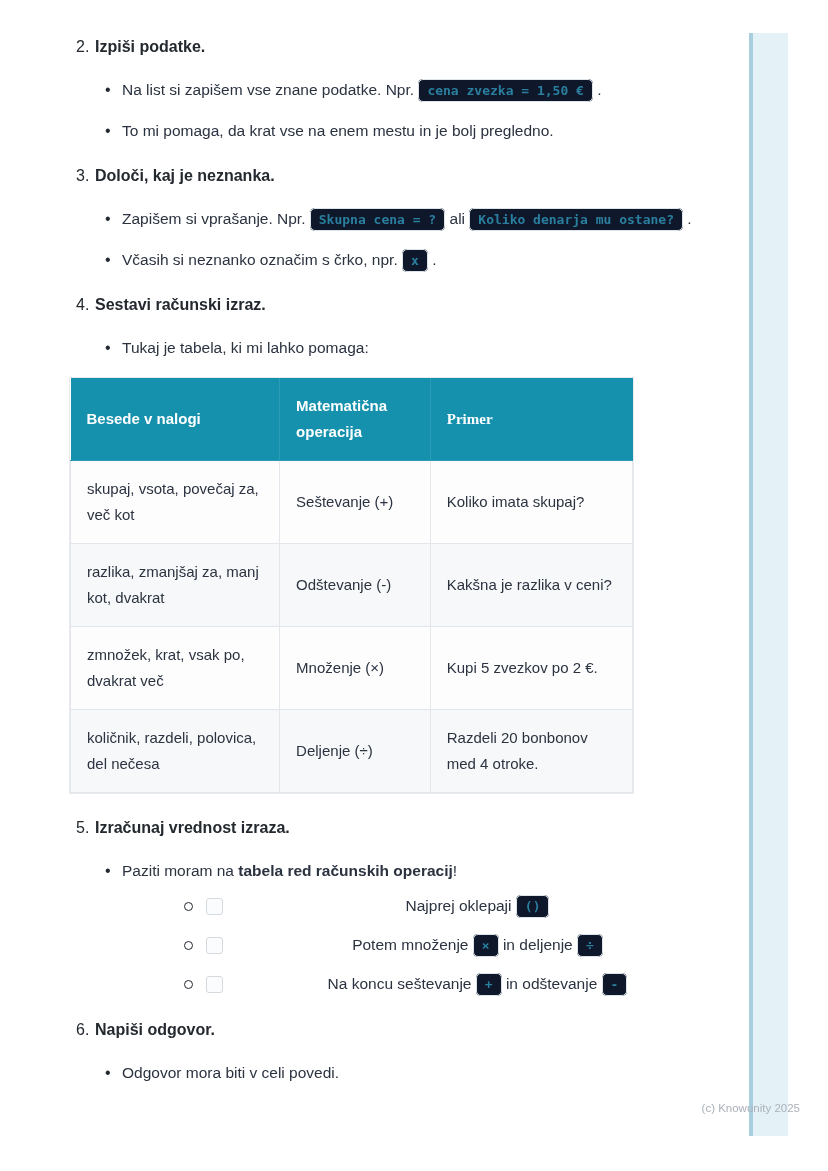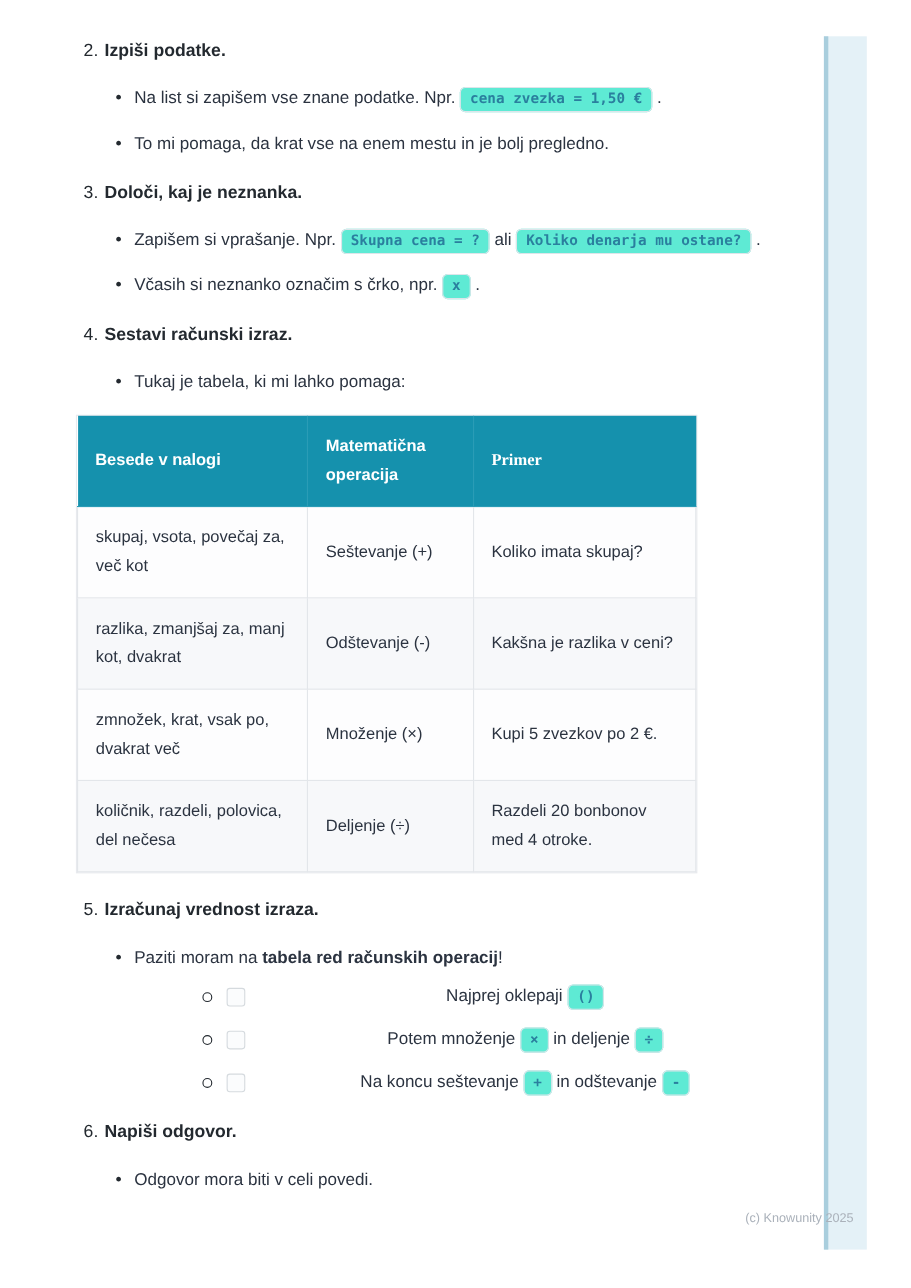--- a/index.html
+++ b/index.html
@@ -16,21 +16,21 @@
   .step-title{font-weight:bold;}
   .blist{margin:0 0 4px 0;padding:0;list-style:none;}
   .blist>li{position:relative;padding-left:52px;margin-bottom:17px;line-height:24px;}
   .blist>li::before{
     content:"•";position:absolute;left:35px;top:0;color:#23292f;font-size:16px;
   }
   .b{font-weight:bold;}
   .code{
     font-family:"DejaVu Sans Mono","Liberation Mono",monospace;
     font-weight:bold;font-size:13px;color:#2a7f9e;
-    background:#5eead4;border:1px solid #dde5ea;border-radius:5px;
+    background:#0f172a;border:1px solid #dde5ea;border-radius:5px;
     padding:3px 8px 3px 8px;line-height:20px;
     -webkit-box-decoration-break:clone;box-decoration-break:clone;margin-top:36px;
   }
   
   .tbl-wrap{margin:18px 0 24px 0;}
   table.optable{border-collapse:collapse;width:563px;font-size:15px;}
   table.optable th{
     background:#1591ad;color:#ffffff;font-weight:bold;text-align:left;
     padding:15px 16px;line-height:26px;border:1px solid #2a9cb6;border-top:none;
     vertical-align:middle;
@@ -56,21 +56,21 @@
   .cbox{
     position:absolute;left:84px;top:5px;width:15px;height:15px;
     border:1px solid #d5dade;border-radius:3px;background:#fbfcfd;
   }
   
   .edge-strip{
     position:absolute;left:749px;top:33px;width:39px;height:1103px;
     background:#e4f1f7;border-left:4px solid #a9cedd;box-sizing:border-box;
   }
   .watermark{
-    position:absolute;top:1102px;right:52px;font-size:11.5px;color:#aab1ba;z-index:5;
+    position:absolute;top:1102px;right:28px;font-size:11.5px;color:#aab1ba;z-index:5;
   }
 </style>
 </head>
 <body>
 
 <div class="content" id="sections-root">
     <div class="step">
       <div class="step-head">
         <span class="step-num">2.</span>
         <span class="step-title">Izpiši podatke.</span>

